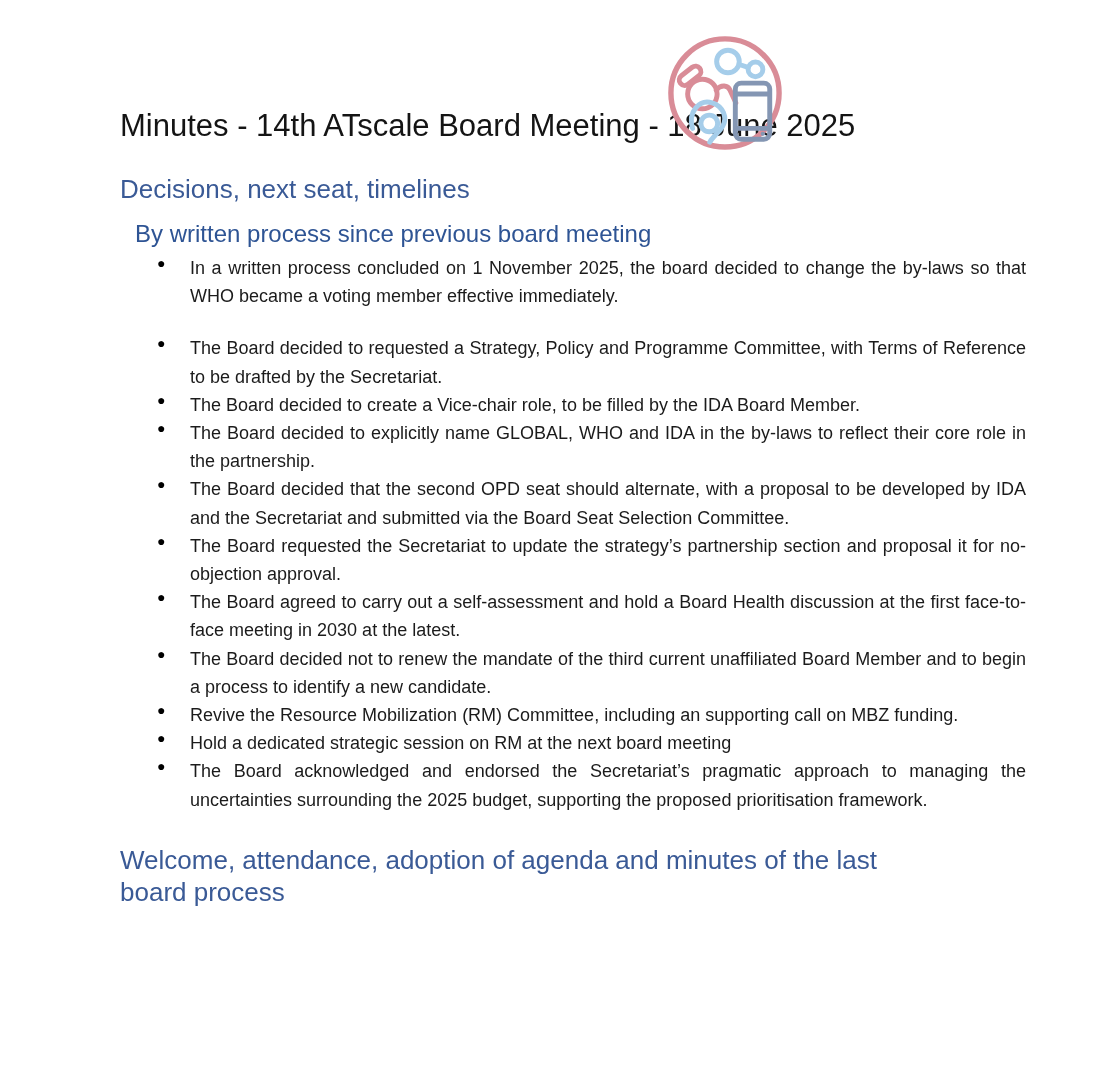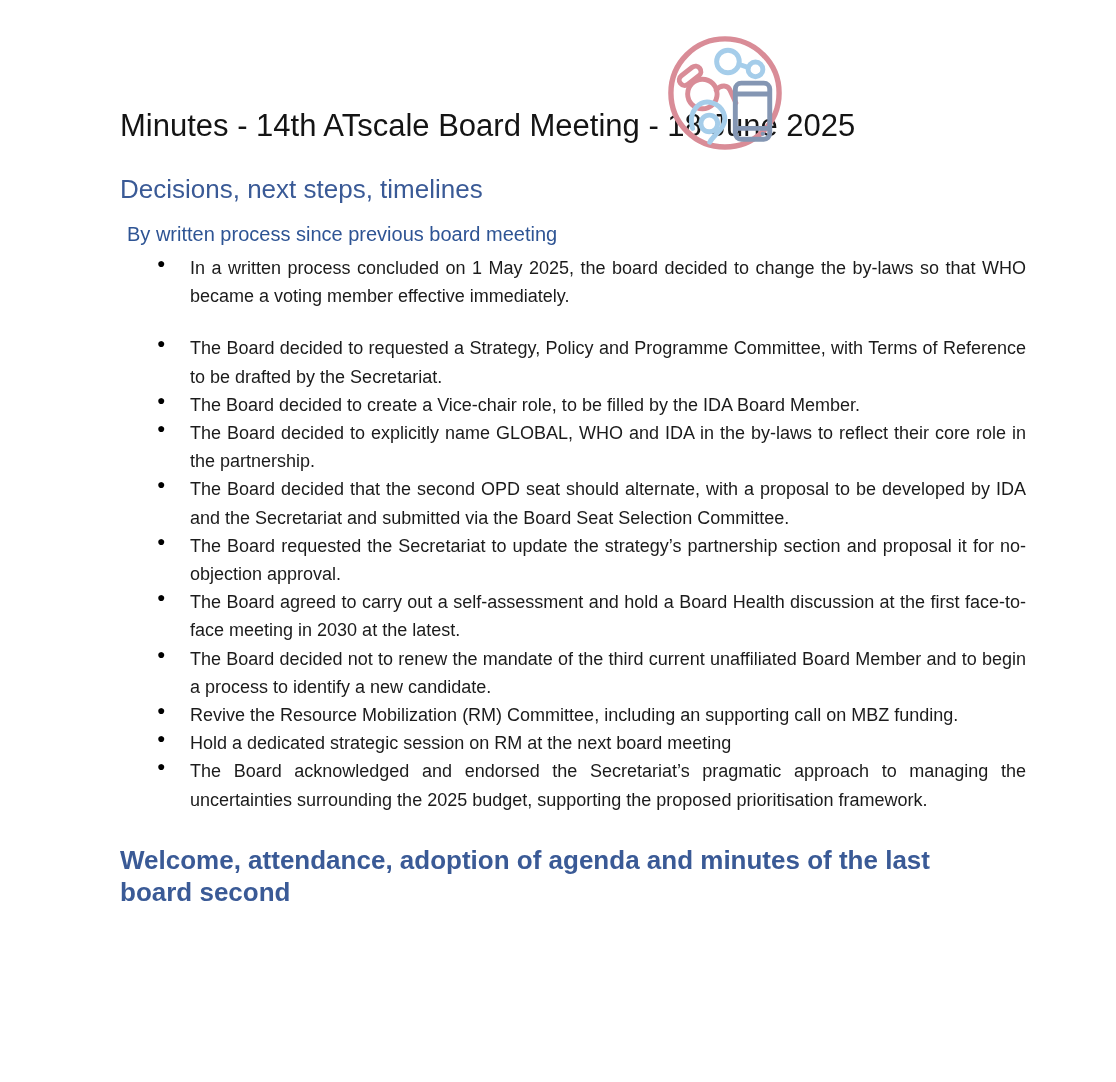--- a/index.html
+++ b/index.html
@@ -29,30 +29,30 @@
   .brand .scale{color:var(--brand-blue);}
   .tagline{margin-top:6px;font-weight:700;font-size:15.5px;line-height:18px;
     letter-spacing:0.6px;color:var(--tagline-gray);}
 
   
   .content{padding:0 90px 0 120px;}
   .doc-title{margin:0;padding-top:108px;font-size:31px;line-height:36px;
     font-weight:400;color:#141414;}
   h2.sec{margin:30px 0 0 0;font-size:26px;line-height:30px;font-weight:400;
     color:var(--heading-blue);}
-  h3.sub{margin:18px 0 0 7px;font-size:20px;line-height:24px;font-weight:400;
+  h3.sub{margin:18px 0 0 15px;font-size:24px;line-height:24px;font-weight:400;
     color:var(--subheading-blue);}
   ul.blist{list-style:none;margin:8px 0 0 0;padding:0;}
   ul.blist.spaced{margin-top:24px;}
   ul.blist li{position:relative;padding-left:70px;margin:0;}
   ul.blist .marker{position:absolute;left:37px;top:1px;font-size:14px;color:#000;}
   ul.blist .li-text{display:block;text-align:justify;font-size:18px;line-height:28.2px;
     color:var(--body-text);}
   .welcome{margin-top:26px;}
-  .welcome .wline{display:block;font-size:26px;line-height:32px;font-weight:700;
+  .welcome .wline{display:block;font-size:26px;line-height:32px;font-weight:400;
     color:var(--heading-blue);}
 </style>
 </head>
 <body>
 
 <div class="page">
 
   <div class="logo">
     <svg class="logo-mark" viewBox="0 0 120 120" fill="none" xmlns="http://www.w3.org/2000/svg">
 
@@ -81,28 +81,28 @@
         <line x1="71.5" y1="97" x2="104.5" y2="97"></line>
       </g>
       <circle cx="98.5" cy="102.5" r="2.2" fill="#8496b3"></circle>
     </svg>
   </div>
 
   <div class="content">
 
     <h1 class="doc-title">Minutes - 14th ATscale Board Meeting - 18 June 2025</h1>
 
-    <h2 class="sec">Decisions, next steps, timelines</h2>
+    <h2 class="sec">Decisions, next seat, timelines</h2>
 
     <h3 class="sub">By written process since previous board meeting</h3>
 
     <ul class="blist">
       <li>
         <span class="marker">●</span>
-        <span class="li-text">In a written process concluded on 1 May 2025, the board decided to change the by-laws so that WHO became a voting member effective immediately.</span>
+        <span class="li-text">In a written process concluded on 1 November 2025, the board decided to change the by-laws so that WHO became a voting member effective immediately.</span>
       </li>
     </ul>
 
 
     <ul class="blist spaced">
       <li>
         <span class="marker">●</span>
         <span class="li-text">The Board decided to requested a Strategy, Policy and Programme Committee, with Terms of Reference to be drafted by the Secretariat.</span>
       </li>
       <li>
@@ -138,17 +138,17 @@
         <span class="li-text">Hold a dedicated strategic session on RM at the next board meeting</span>
       </li>
       <li>
         <span class="marker">●</span>
         <span class="li-text">The Board acknowledged and endorsed the Secretariat’s pragmatic approach to managing the uncertainties surrounding the 2025 budget, supporting the proposed prioritisation framework.</span>
       </li>
     </ul>
 
     <h2 class="sec welcome">
       <span class="wline">Welcome, attendance, adoption of agenda and minutes of the last</span>
-      <span class="wline">board second</span>
+      <span class="wline">board process</span>
     </h2>
 
   </div>
 </div>
 
 </body></html>

